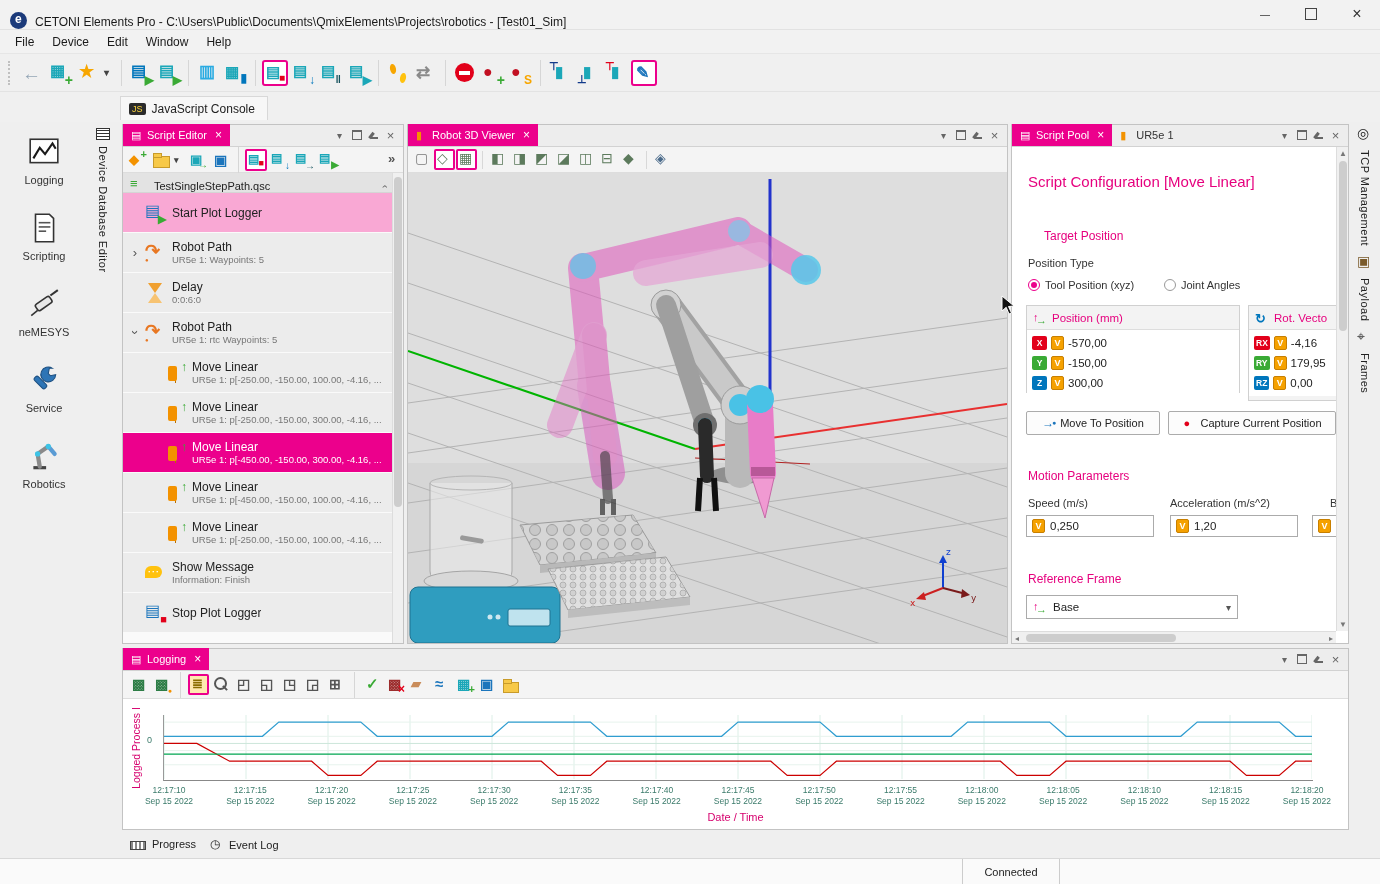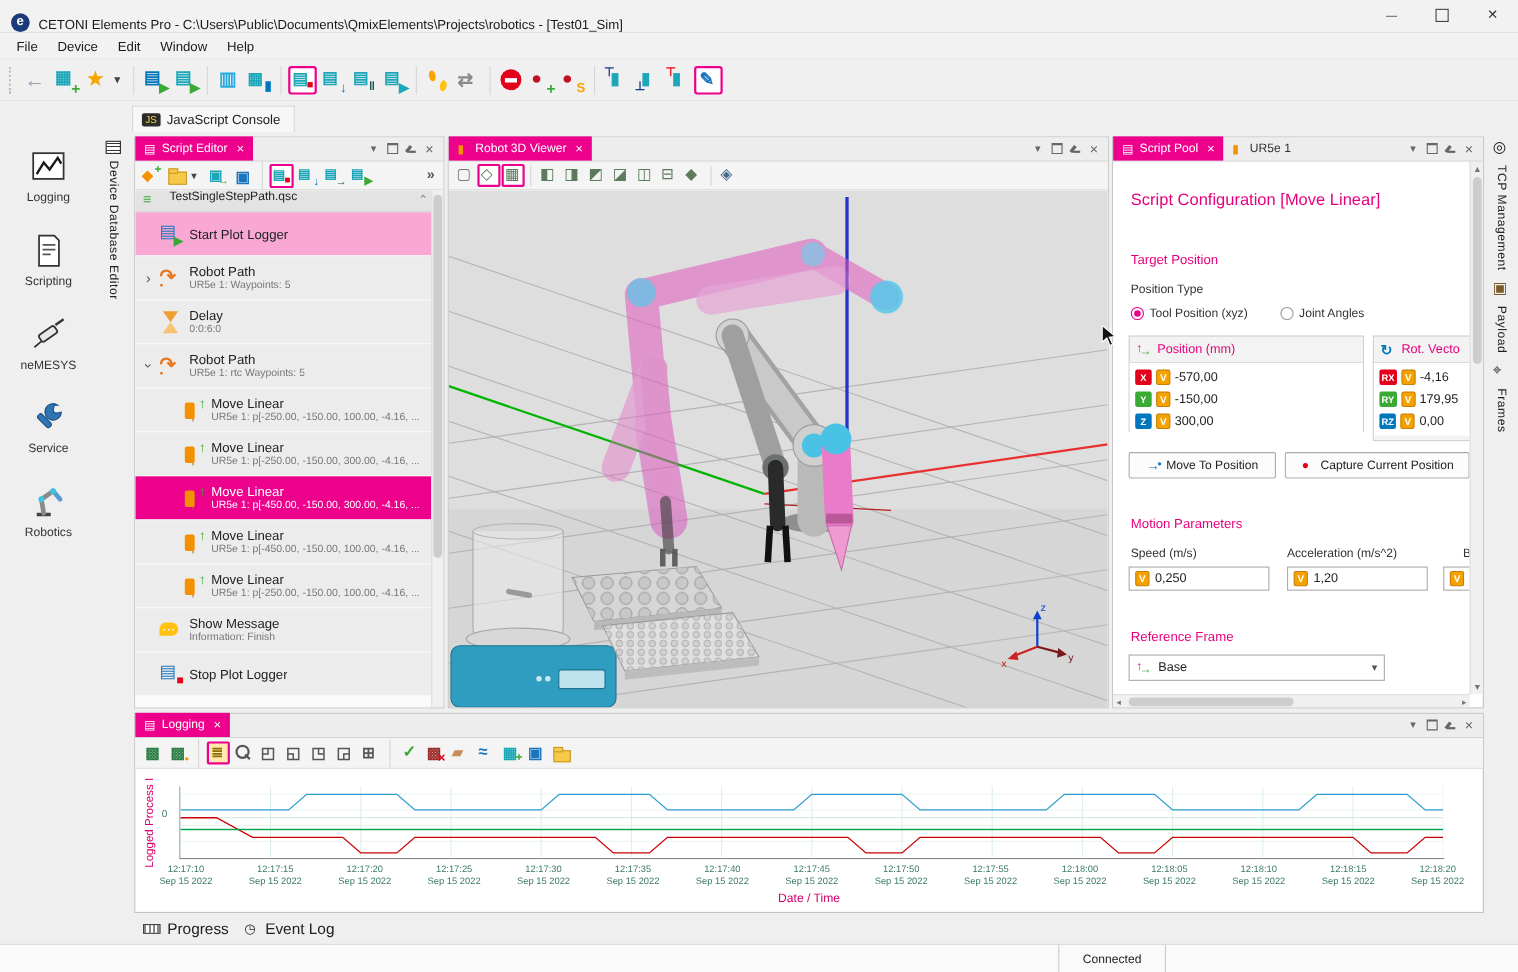--- a/index.html
+++ b/index.html
@@ -109,21 +109,21 @@
 .sb-rec::after{content:"■";color:#e2001a;font-size:9px;right:1px;bottom:1px}
 .sb-into::before{content:"▤";color:#1ba7b8;font-size:12px;left:2px;top:3px}
 .sb-into::after{content:"↓";color:#0076bc;font-size:10px;right:1px;bottom:0}
 .sb-skip::before{content:"▤";color:#1ba7b8;font-size:12px;left:2px;top:3px}
 .sb-skip::after{content:"→";color:#13505b;font-size:10px;right:0;bottom:0}
 .sb-run::before{content:"▤";color:#1ba7b8;font-size:12px;left:2px;top:3px}
 .sb-run::after{content:"▶";color:#3aaa35;font-size:10px;right:0;bottom:1px}
 .sb-more{margin-left:auto;margin-right:2px;width:16px}
 .sb-more::before{content:"»";color:#555;font-size:13px;left:3px;top:3px}
 .tree{position:absolute;left:0;top:48px;right:11px;bottom:0;overflow:hidden;background:#fafafa}
-.trow-root{height:20px;background:#e3e3e3;display:flex;align-items:flex-start;font-size:11px;padding-left:6px;gap:4px;border-bottom:1px solid #d5d5d5}
+.trow-root{height:20px;background:#e3e3e3;display:flex;align-items:flex-end;font-size:11px;padding-left:6px;gap:4px;border-bottom:1px solid #d5d5d5}
 .rootcol{margin-left:auto;margin-right:6px;color:#666;font-size:10px}
 .rootcol::before{content:"›";display:inline-block;transform:rotate(-90deg)}
 .trow{display:flex;align-items:center;min-height:39px;background:#ececec;margin-bottom:1px;padding-left:4px}
 .trow.lite{background:#f9a8d4}
 .trow.d1{padding-left:40px}
 .trow.sel{background:#ec008c}
 .trow.sel .tt,.trow.sel .ts{color:#fff}
 .exp{width:16px;flex:none;color:#555;font-size:13px;text-align:center}
 .exp.right::before{content:"›"}
 .exp.down::before{content:"›";display:inline-block;transform:rotate(90deg)}
@@ -234,21 +234,21 @@
 .chartwrap{position:absolute;left:40px;top:66px;width:1150px;height:66px;border-left:1px solid #999;border-bottom:1px solid #888;background:#fff}
 .ylab{position:absolute;left:6px;top:64px;width:14px;height:70px;display:flex;align-items:center;justify-content:center}
 .ylab span{transform:rotate(-90deg);white-space:nowrap;font-size:10.5px;color:#d6006e}
 .yzero{position:absolute;left:24px;top:86px;font-size:9px;color:#3a7a6a}
 .ticks{position:absolute;left:6px;top:136px;width:1218px;display:flex;justify-content:space-between}
 .tick{width:80px;text-align:center;display:flex;flex-direction:column;line-height:1.25}
 .tick .t,.tick .d{font-size:8.5px;color:#3a7a6a;white-space:nowrap}
 .xlab{position:absolute;left:0;right:0;top:162px;text-align:center;font-size:11px;color:#d6006e}
 
 .btoggles{position:absolute;left:122px;top:832px;width:1227px;height:24px;display:flex;align-items:center;gap:14px;padding-left:8px}
-.toggle{display:flex;align-items:center;gap:6px;font-size:14px;color:#222}
+.toggle{display:flex;align-items:flex-end;gap:6px;font-size:11px;color:#222}
 .tg-prog{width:16px;height:9px;border:1px solid #444;background:repeating-linear-gradient(90deg,#888 0 2px,#fff 2px 4px)}
 .tg-log{width:13px;height:13px;position:relative}
 .tg-log::before{content:"◷";position:absolute;font-size:12px;color:#333;left:0;top:-1px}
 .statusbar{position:absolute;left:0;top:858px;width:1380px;height:26px;background:#fafafa;border-top:1px solid #d8d8d8}
 .statuscell{position:absolute;left:962px;top:0;height:26px;width:98px;border-left:1px solid #ccc;border-right:1px solid #ccc;display:flex;align-items:center;justify-content:center;font-size:11px;color:#222}
 
 .cursor{position:absolute;left:1001px;top:295px;z-index:50}
 </style>
 </head>
 <body>
@@ -636,21 +636,21 @@
       </span>
       <span class="chrome">
         <span class="cbtn menu"></span>
         <span class="cbtn float"></span>
         <span class="cbtn pin"></span>
         <span class="cbtn close"></span>
       </span>
     </div>
     <div class="sp-body">
       <div class="sp-title">Script Configuration [Move Linear]</div>
-      <div class="sp-h" style="left:16px;top:82px">Target Position</div>
+      <div class="sp-h" style="left:32px;top:82px">Target Position</div>
       <div class="sp-label" style="left:16px;top:110px">Position Type</div>
       <div class="radio on" style="left:16px;top:132px">
         <span class="rdot"></span>
         <span>Tool Position (xyz)</span>
       </div>
       <div class="radio" style="left:152px;top:132px">
         <span class="rdot"></span>
         <span>Joint Angles</span>
       </div>
 
@@ -721,21 +721,21 @@
       </div>
       <div class="field" style="left:158px;top:368px;width:128px">
         <span class="vb">V</span>
         <span>1,20</span>
       </div>
       <div class="field" style="left:300px;top:368px;width:26px;overflow:hidden">
         <span class="vb">V</span>
       </div>
 
       <div class="sp-h" style="left:16px;top:425px">Reference Frame</div>
-      <div class="dd" style="left:14px;top:448px;width:233px">
+      <div class="dd" style="left:14px;top:448px;width:212px">
         <span class="gaxes"></span>
         <span>Base</span>
         <span class="car">▾</span>
       </div>
     </div>
     <div class="spv">
       <span class="sarr" style="left:2px;top:2px">▲</span>
       <span class="vthumb" style="top:14px;height:170px;left:2px"></span>
       <span class="sarr" style="left:2px;bottom:2px">▼</span>
     </div>

